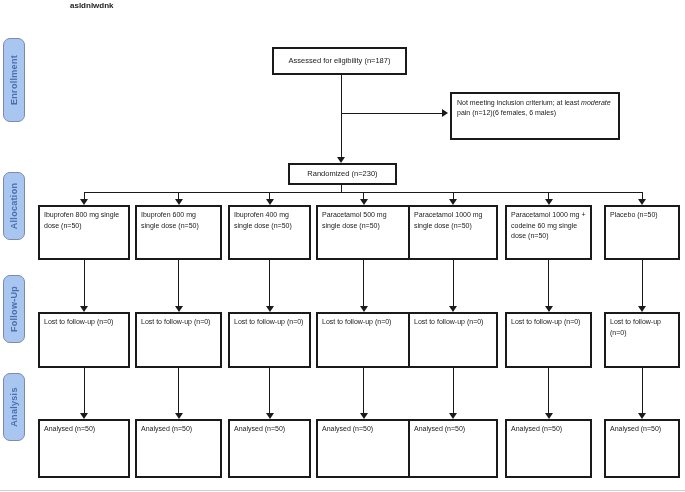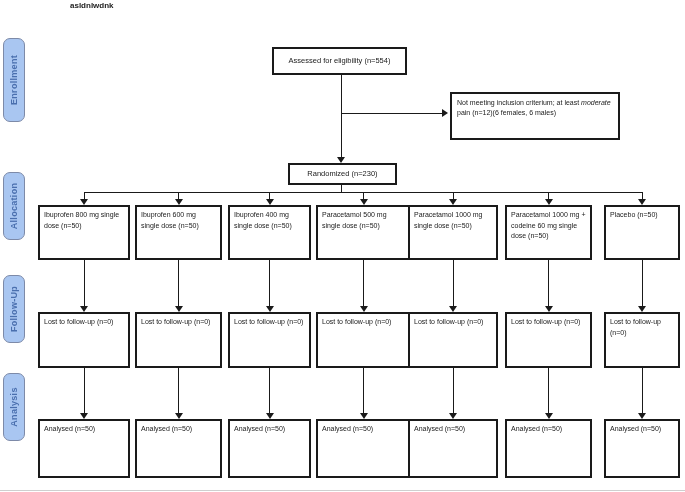--- a/index.html
+++ b/index.html
@@ -56,21 +56,21 @@
     <span>Allocation</span>
   </div>
   <div class="tag" style="top:275px;height:68px">
     <span>Follow-Up</span>
   </div>
   <div class="tag" style="top:373px;height:68px">
     <span>Analysis</span>
   </div>
 
   <div class="box assessed">
-    <span>Assessed for eligibility (n=554)</span>
+    <span>Assessed for eligibility (n=187)</span>
   </div>
 
   <div class="box excluded">
     <span>Not meeting inclusion criterium; at least </span><i>moderate</i><span> pain (n=12)(6 females, 6 males)</span>
   </div>
 
   <div class="box randomized">
     <span>Randomized (n=230)</span>
   </div>
 

